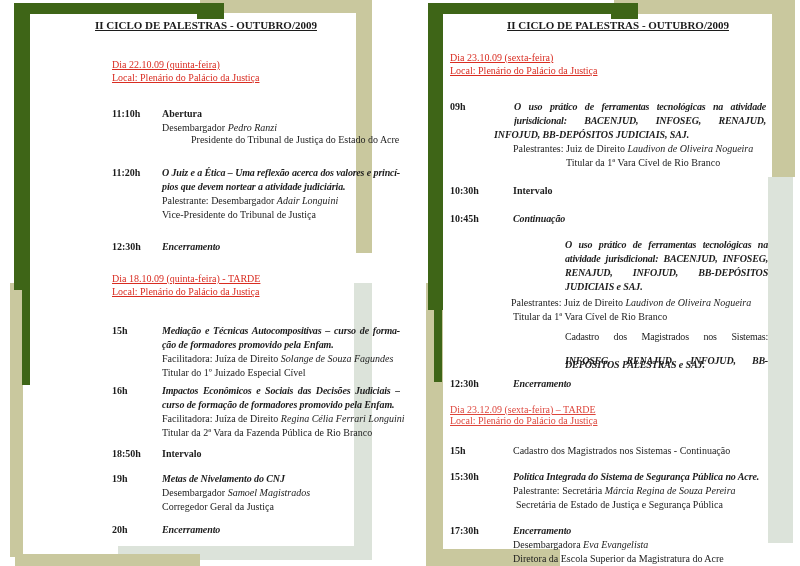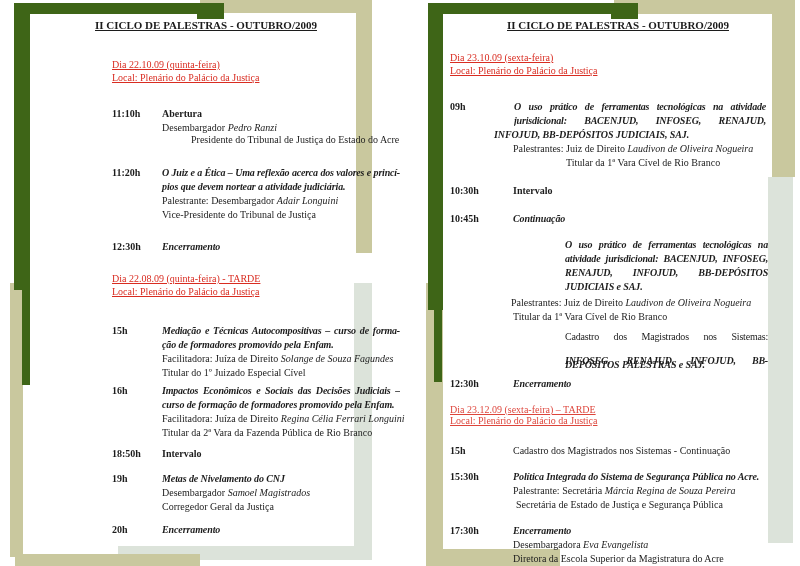--- a/index.html
+++ b/index.html
@@ -59,21 +59,21 @@
       <div class="ln b" style="left: 162px; top: 107px;"><span>Abertura</span></div>
       <div class="ln p" style="left: 162px; top: 121px;"><span>Desembargador </span><i>Pedro Ranzi</i></div>
       <div class="ln p" style="left: 162px; top: 133px; margin-left: 29px;"><span>Presidente do Tribunal de Justiça do Estado do Acre</span></div>
       <div class="ln t" style="left: 112px; top: 166px;"><span>11:20h</span></div>
       <div class="ln bi j" style="left: 162px; top: 166px; width: 238px;"><span>O Juiz e a Ética – Uma reflexão acerca dos valores e princí-</span></div>
       <div class="ln bi" style="left: 162px; top: 180px;"><span>pios que devem nortear a atividade judiciária.</span></div>
       <div class="ln p" style="left: 162px; top: 194px;"><span>Palestrante: Desembargador </span><i>Adair Longuini</i></div>
       <div class="ln p" style="left: 162px; top: 208px;"><span>Vice-Presidente do Tribunal de Justiça</span></div>
       <div class="ln t" style="left: 112px; top: 240px;"><span>12:30h</span></div>
       <div class="ln bi" style="left: 162px; top: 240px;"><span>Encerramento</span></div>
-      <div class="ln r" style="left: 112px; top: 272px;"><span>Dia 22.08.09 (quinta-feira) - TARDE</span></div>
+      <div class="ln r" style="left: 112px; top: 272px;"><span>Dia 18.10.09 (quinta-feira) - TARDE</span></div>
       <div class="ln r" style="left: 112px; top: 285px;"><span>Local: Plenário do Palácio da Justiça</span></div>
       <div class="ln t" style="left: 112px; top: 324px;"><span>15h</span></div>
       <div class="ln bi j" style="left: 162px; top: 324px; width: 238px;"><span>Mediação e Técnicas Autocompositivas – curso de forma-</span></div>
       <div class="ln bi" style="left: 162px; top: 338px;"><span>ção de formadores promovido pela Enfam.</span></div>
       <div class="ln p" style="left: 162px; top: 352px;"><span>Facilitadora: Juíza de Direito </span><i>Solange de Souza Fagundes</i></div>
       <div class="ln p" style="left: 162px; top: 366px;"><span>Titular do 1º Juizado Especial Cível</span></div>
       <div class="ln t" style="left: 112px; top: 384px;"><span>16h</span></div>
       <div class="ln bi j" style="left: 162px; top: 384px; width: 238px;"><span>Impactos Econômicos e Sociais das Decisões Judiciais –</span></div>
       <div class="ln bi" style="left: 162px; top: 398px;"><span>curso de formação de formadores promovido pela Enfam.</span></div>
       <div class="ln p" style="left: 162px; top: 412px;"><span>Facilitadora: Juíza de Direito </span><i>Regina Célia Ferrari Longuini</i></div>

